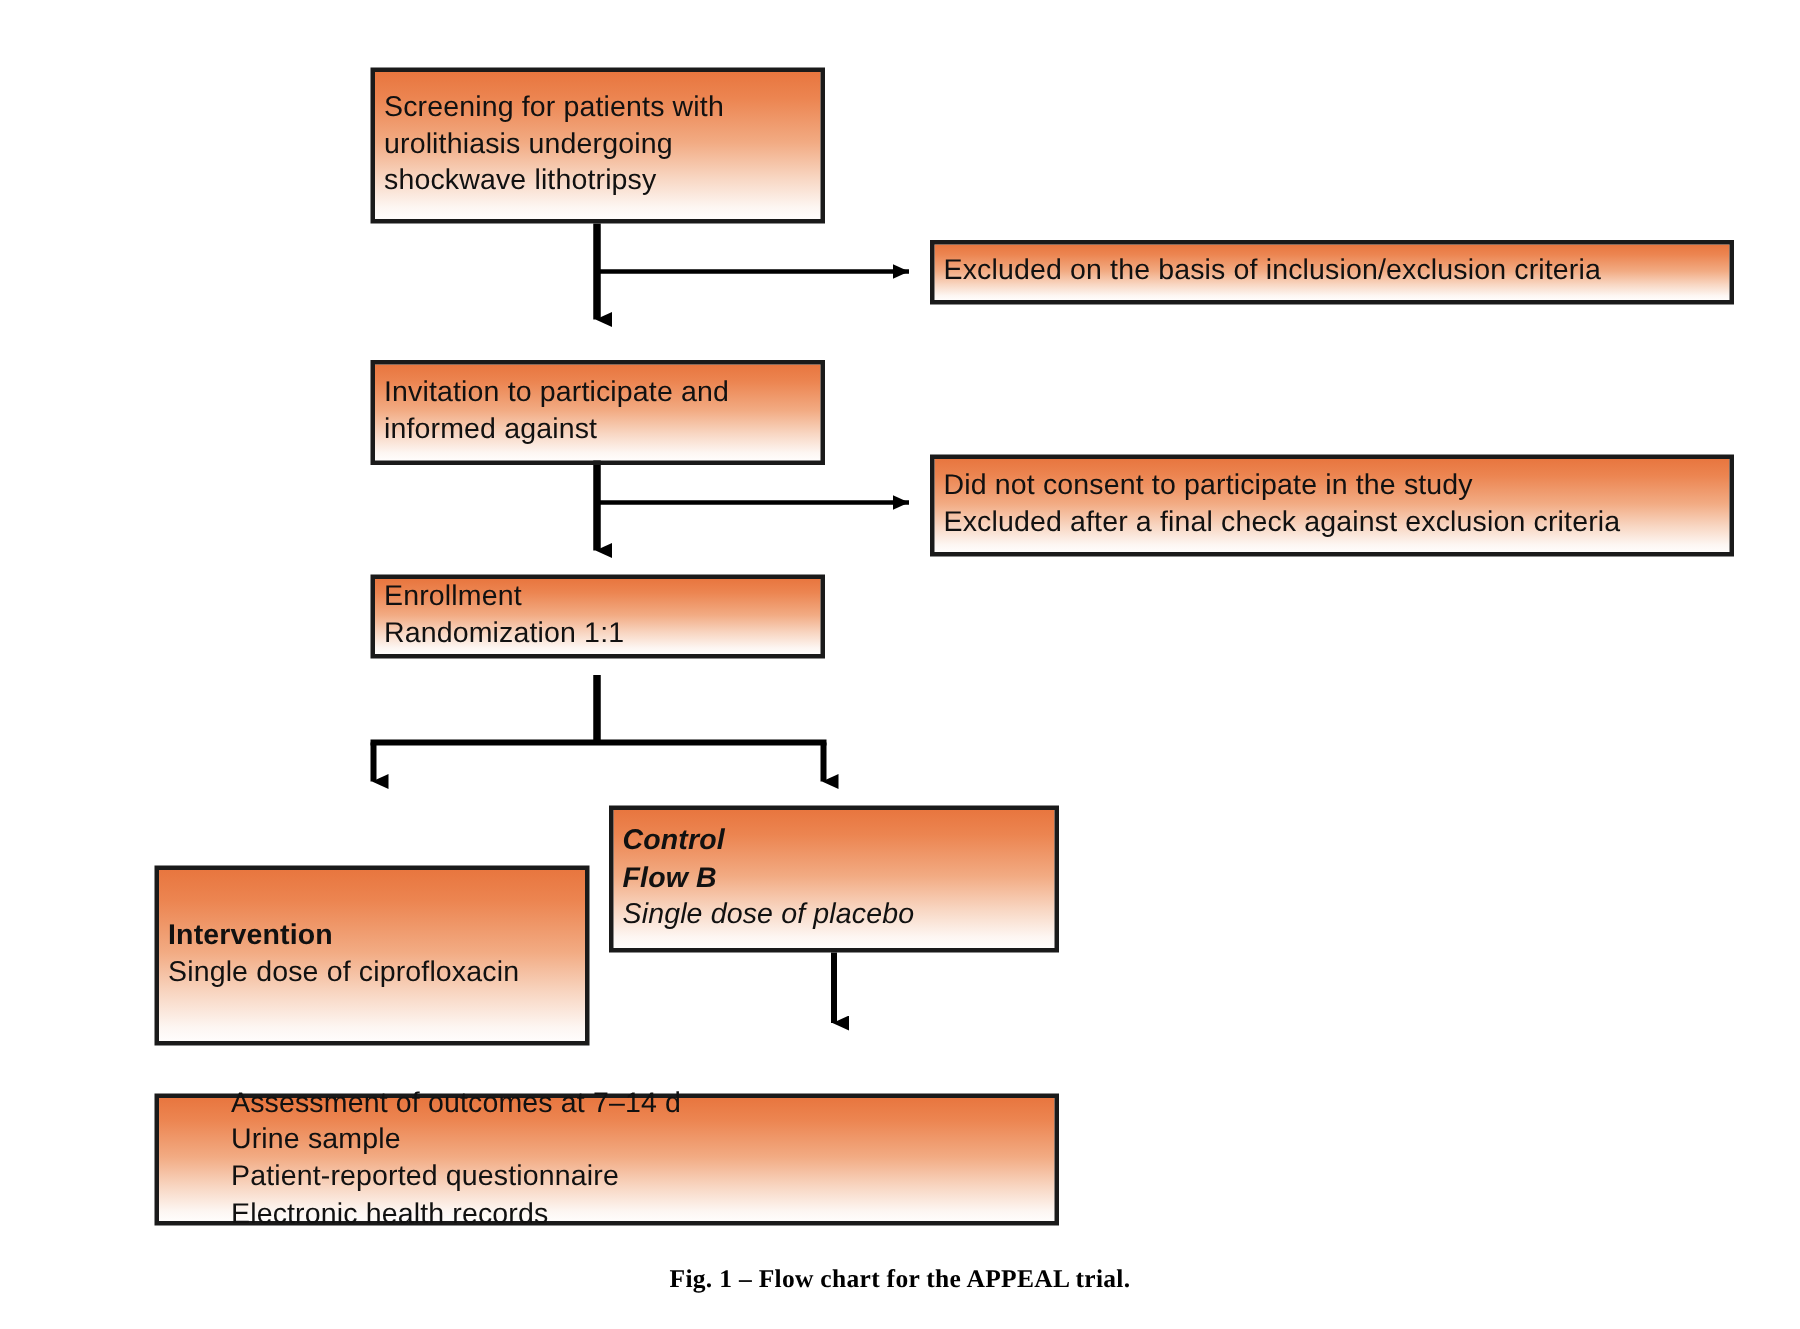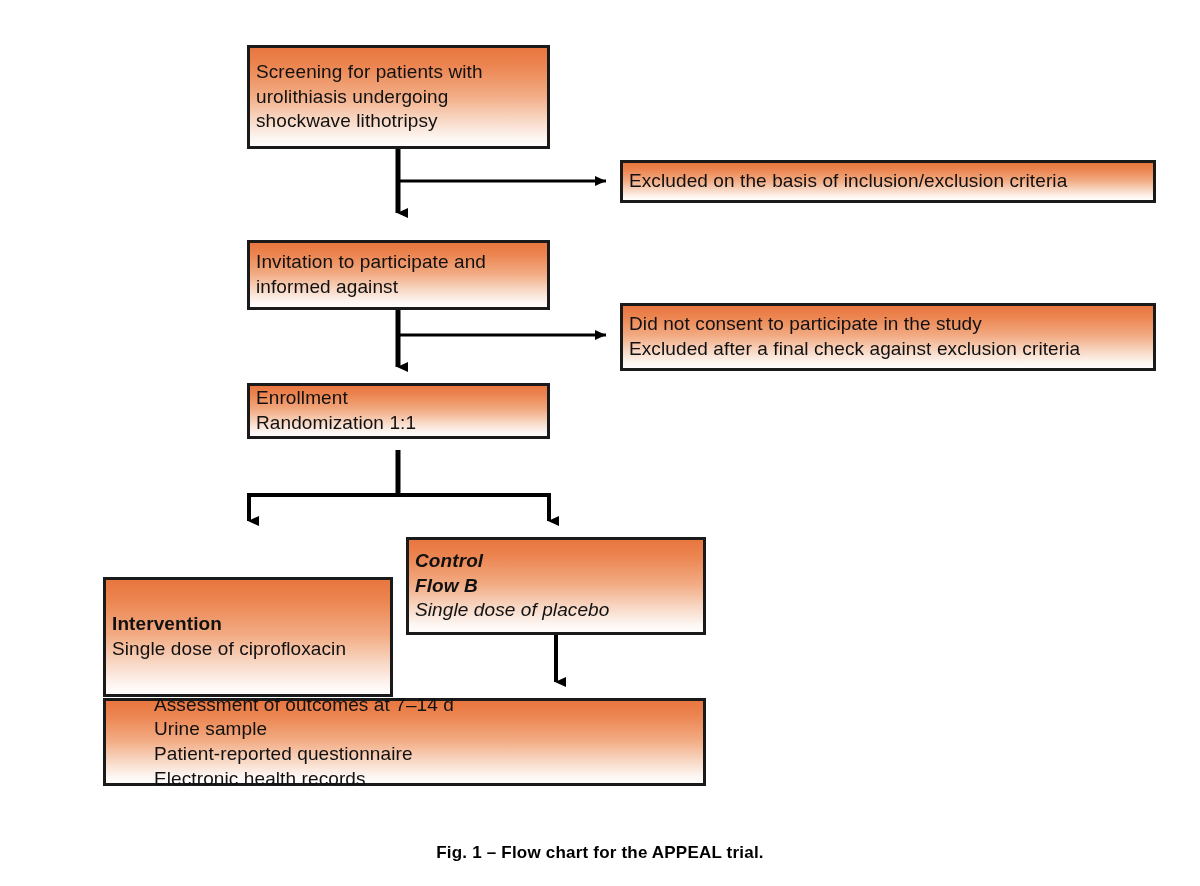--- a/index.html
+++ b/index.html
@@ -41,40 +41,40 @@
   .node .line.bold { font-weight: bold; }
 
   
   #node-screening      { left: 247px; top: 45px;  width: 303px; height: 104px; }
   #node-excluded-1     { left: 620px; top: 160px; width: 536px; height: 43px;  font-size: 19px; }
   #node-invitation     { left: 247px; top: 240px; width: 303px; height: 70px;  }
   #node-excluded-2     { left: 620px; top: 303px; width: 536px; height: 68px;  }
   #node-enrollment     { left: 247px; top: 383px; width: 303px; height: 56px;  }
   #node-intervention   { left: 103px; top: 537px; width: 290px; height: 120px; margin-top: 40px;  }
   #node-control        { left: 406px; top: 537px; width: 300px; height: 98px; font-style: italic;  }
-  #node-outcomes       { left: 103px; top: 698px; width: 603px; height: 88px; padding-left: 48px; }
+  #node-outcomes       { left: 103px; top: 729px; width: 603px; height: 88px; padding-left: 48px; }
 
   
   #connectors {
     position: absolute;
     left: 0;
     top: 0;
     width: 1200px;
     height: 886px;
     pointer-events: none;
   }
 
   
   #caption {
     position: absolute;
     left: 0;
     top: 843px;
     width: 1200px;
     text-align: center;
-    font-family: Liberation Sans, sans-serif;
+    font-family: Liberation Serif, serif;
     font-weight: bold;
     font-size: 17px;
     color: #000000;
     letter-spacing: 0.2px;
   }
 </style>
 </head>
 <body>
 
 <div id="figure-root">

